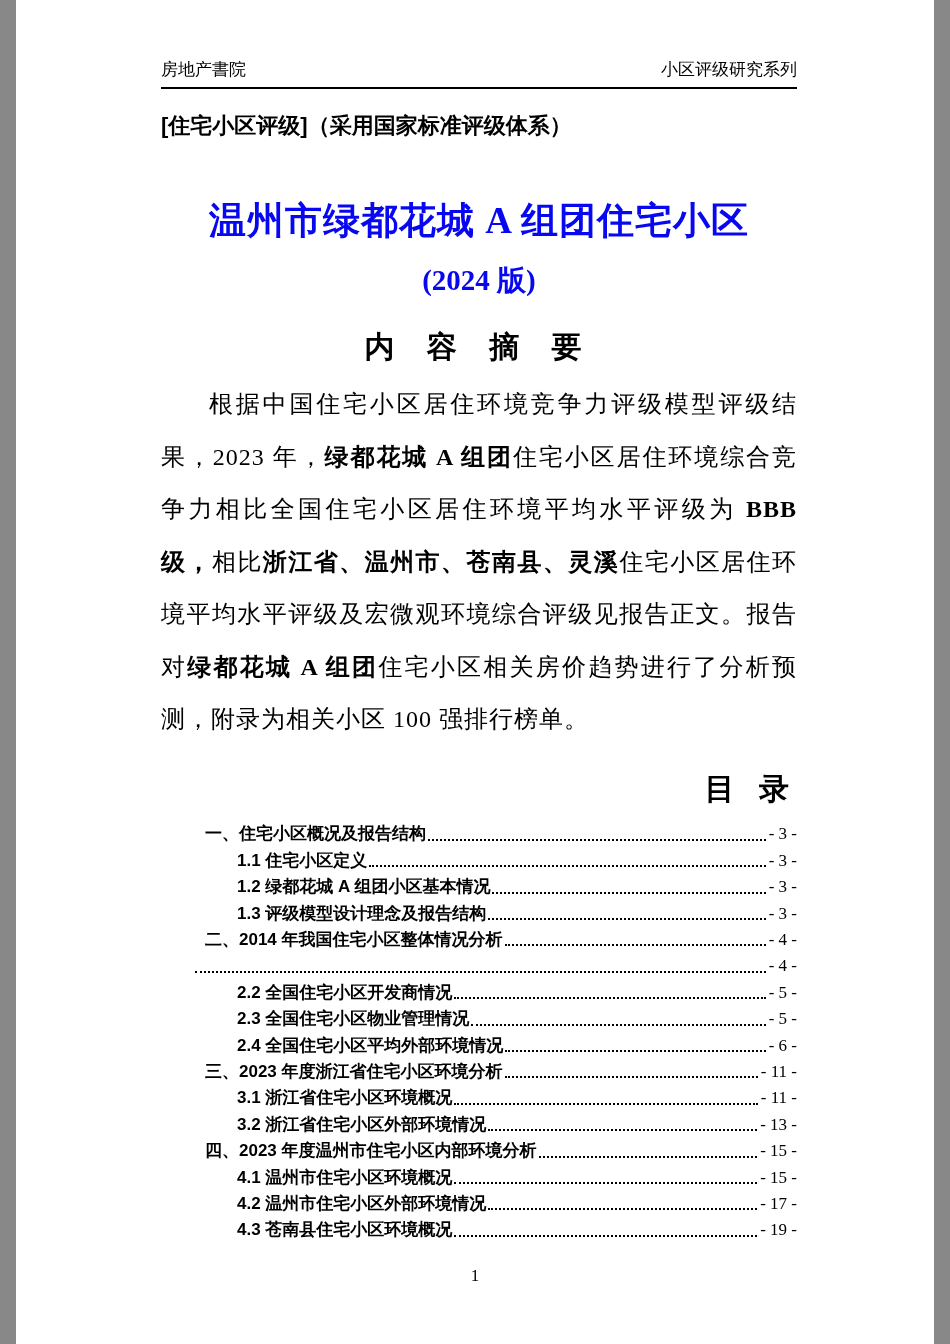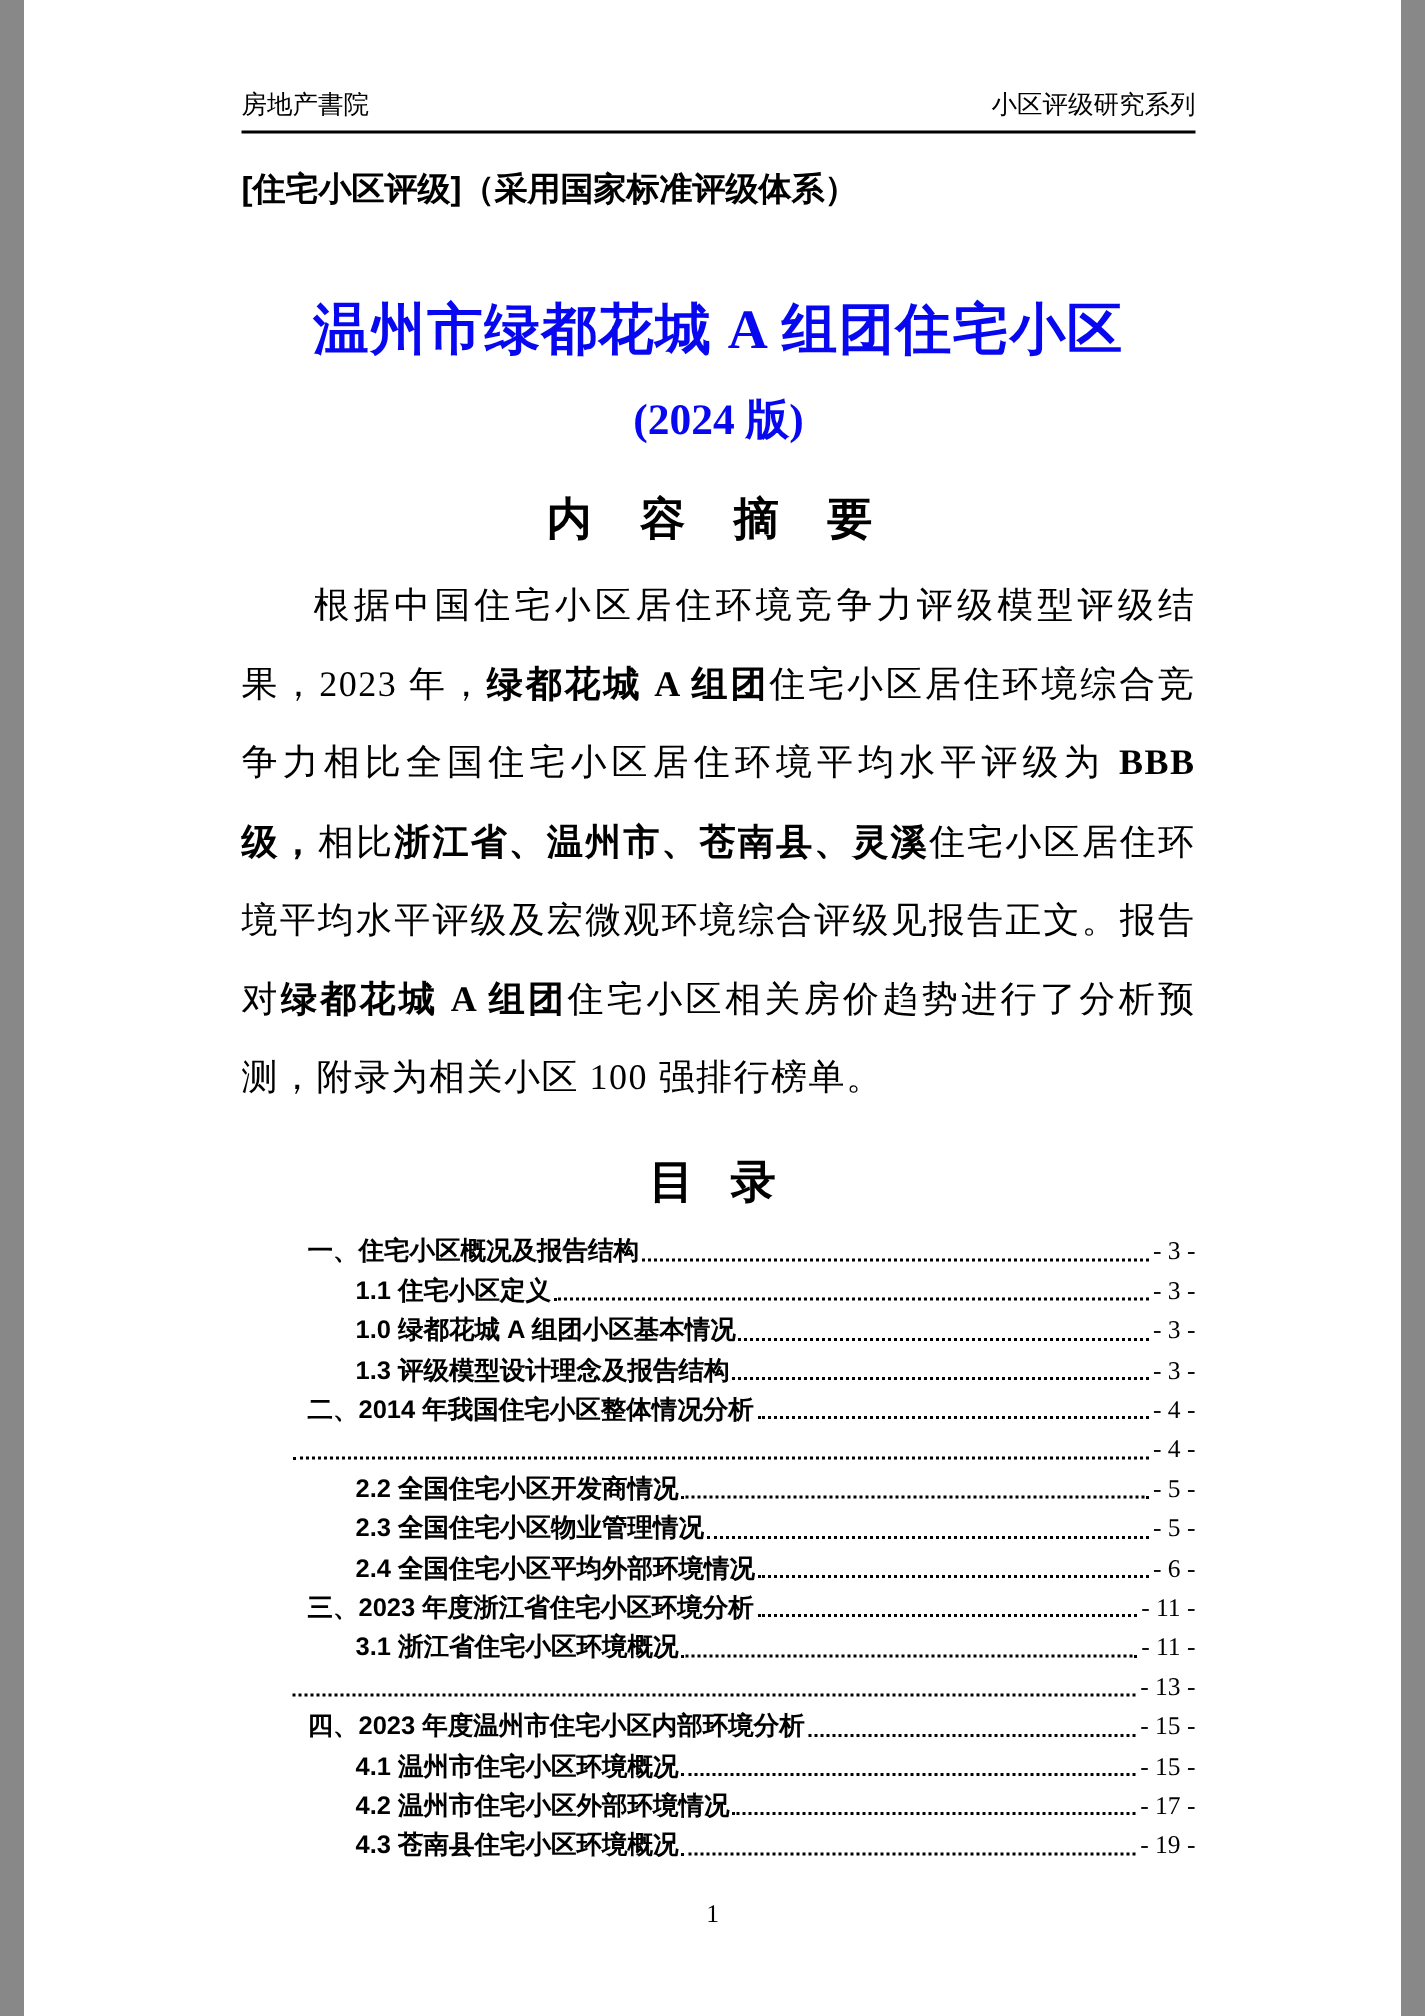--- a/index.html
+++ b/index.html
@@ -38,21 +38,21 @@
   }
   .summary{
     margin:12px 0 0 0;
     font-size:24px;line-height:52.5px;
     text-align:justify;text-indent:2em;letter-spacing:1px;
   }
   .summary strong{font-weight:700;}
 
   
   .toc-heading{
-    margin:24px 0 0 0;text-align:center;
+    margin:24px 0 0 0;text-align:right;
     font-family:"Liberation Sans", sans-serif;
     font-weight:700;font-size:30px;line-height:38px;letter-spacing:8px;
   }
   .toc{margin-top:14px;font-size:17px;}
   .toc-row{display:flex;align-items:flex-end;height:26.4px;}
   .toc-row.toc-sub{padding-left:32px;}
   .toc-label{
     font-family:"Liberation Sans", sans-serif;
     font-weight:700;white-space:nowrap;line-height:26.4px;margin-left:44px;
   }
@@ -100,21 +100,21 @@
           <span class="toc-label">一、住宅小区概况及报告结构</span>
           <span class="toc-leader"></span>
           <span class="toc-page">- 3 -</span>
         </div>
         <div class="toc-row toc-sub">
           <span class="toc-label">1.1 住宅小区定义</span>
           <span class="toc-leader"></span>
           <span class="toc-page">- 3 -</span>
         </div>
         <div class="toc-row toc-sub">
-          <span class="toc-label">1.0 绿都花城 A 组团小区基本情况</span>
+          <span class="toc-label">1.2 绿都花城 A 组团小区基本情况</span>
           <span class="toc-leader"></span>
           <span class="toc-page">- 3 -</span>
         </div>
         <div class="toc-row toc-sub">
           <span class="toc-label">1.3 评级模型设计理念及报告结构</span>
           <span class="toc-leader"></span>
           <span class="toc-page">- 3 -</span>
         </div>
         <div class="toc-row">
           <span class="toc-label">二、2014 年我国住宅小区整体情况分析</span>
@@ -144,20 +144,21 @@
           <span class="toc-label">三、2023 年度浙江省住宅小区环境分析</span>
           <span class="toc-leader"></span>
           <span class="toc-page">- 11 -</span>
         </div>
         <div class="toc-row toc-sub">
           <span class="toc-label">3.1 浙江省住宅小区环境概况</span>
           <span class="toc-leader"></span>
           <span class="toc-page">- 11 -</span>
         </div>
         <div class="toc-row toc-sub">
+          <span class="toc-label">3.2 浙江省住宅小区外部环境情况</span>
           <span class="toc-leader"></span>
           <span class="toc-page">- 13 -</span>
         </div>
         <div class="toc-row">
           <span class="toc-label">四、2023 年度温州市住宅小区内部环境分析</span>
           <span class="toc-leader"></span>
           <span class="toc-page">- 15 -</span>
         </div>
         <div class="toc-row toc-sub">
           <span class="toc-label">4.1 温州市住宅小区环境概况</span>

